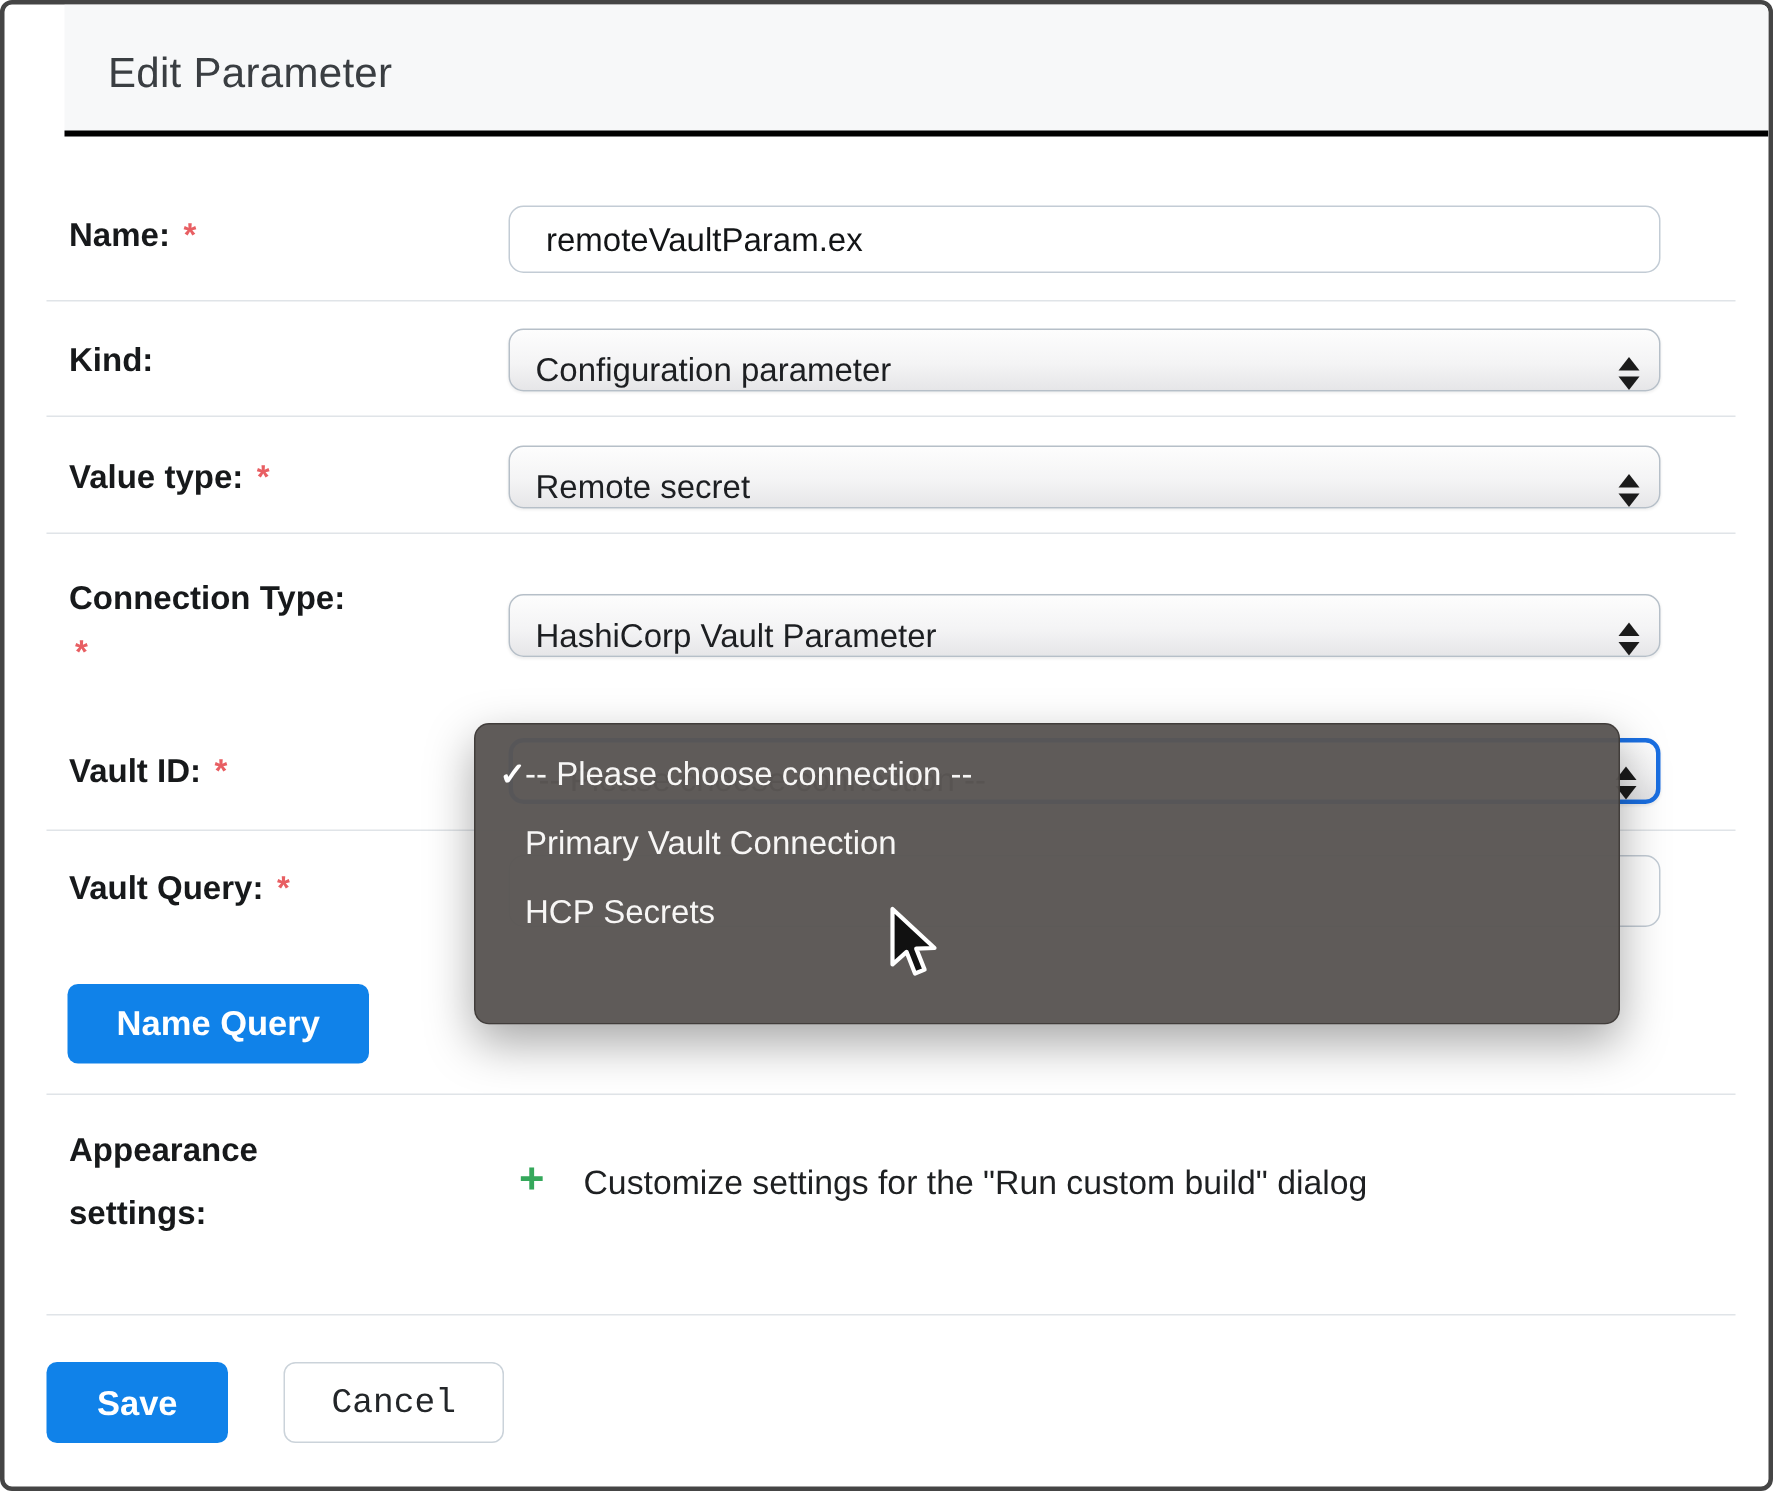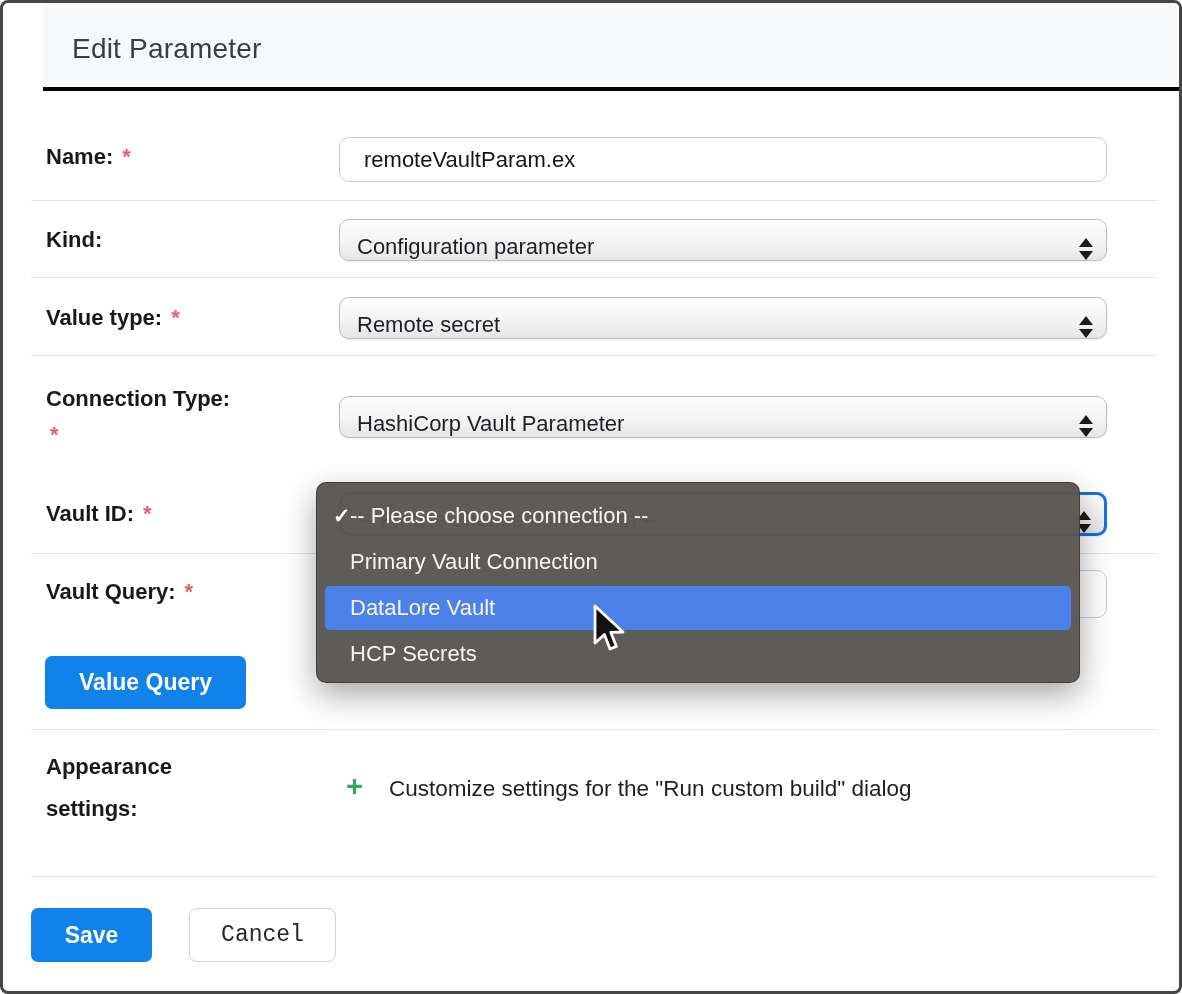--- a/index.html
+++ b/index.html
@@ -159,44 +159,40 @@
         <span class="up"></span>
         <span class="dn"></span>
       </span>
   </div>
   <div class="sep" style="top:550px"></div>
 
   <div class="lbl" style="top:576px">
     <span>Vault Query:</span><span class="req">*</span>
   </div>
   <input class="tinput" style="top: 567px; height: 48px;" type="text" value="">
-  <button class="btn-primary" style="left:42px;top:653px;width:201px;height:53px">Value Query</button>
+  <button class="btn-primary" style="left:42px;top:653px;width:201px;height:53px">Name Query</button>
   <div class="sep" style="top:726px"></div>
 
   <div class="lbl appearance-lbl" style="top:743px">Appearance settings:</div>
   <div class="plus">+</div>
   <div class="customize">Customize settings for the "Run custom build" dialog</div>
   <div class="sep" style="top:873px"></div>
 
   <button class="btn-primary" style="left:28px;top:905px;width:121px;height:54px">Save</button>
   <button class="btn-secondary" style="left:186px;top:905px;width:147px;height:54px">Cancel</button>
 
   <div class="menu">
     <div class="opt">
       <span class="check">✓</span>
       <span class="optlabel">-- Please choose connection --</span>
     </div>
     <div class="opt">
       <span class="check"></span>
       <span class="optlabel">Primary Vault Connection</span>
     </div>
-    <div class="opt hl">
-      <span class="check"></span>
-      <span class="optlabel">DataLore Vault</span>
-    </div>
     <div class="opt">
       <span class="check"></span>
       <span class="optlabel">HCP Secrets</span>
     </div>
   </div>
 
   <svg class="cursor" width="34" height="50" viewBox="0 0 17 25">
     <path d="M1.5,1 L1.5,19.5 L6.2,15.3 L9.0,22.5 L12.2,21.2 L9.4,14.2 L15.5,14.0 Z" fill="#111111" stroke="#ffffff" stroke-width="1.4" stroke-linejoin="round"></path>
   </svg>
 

